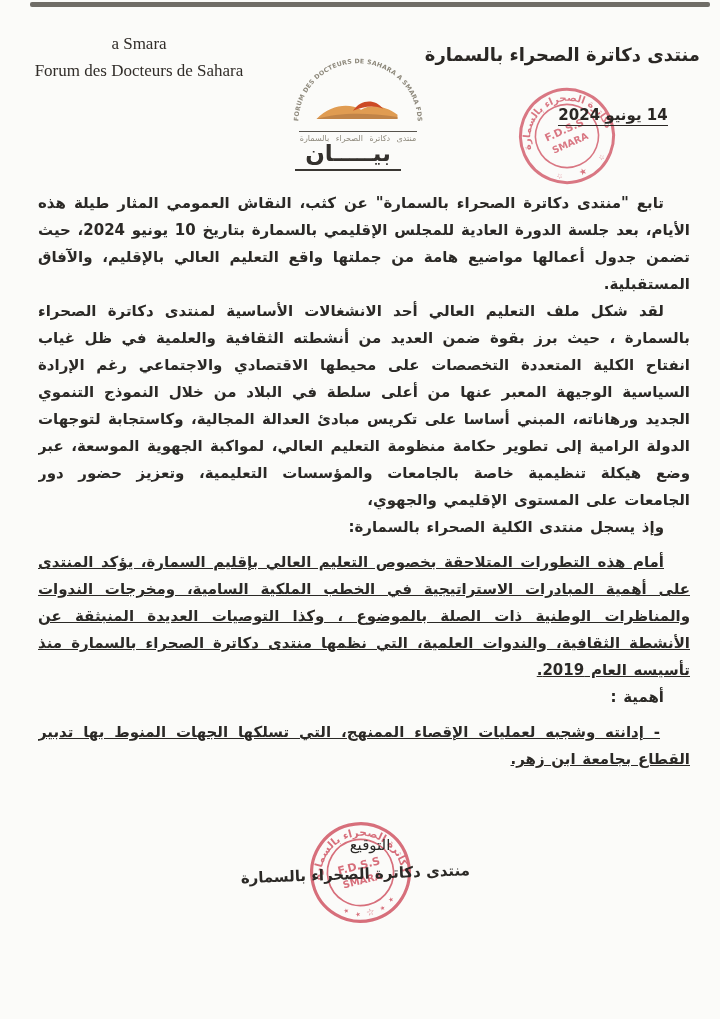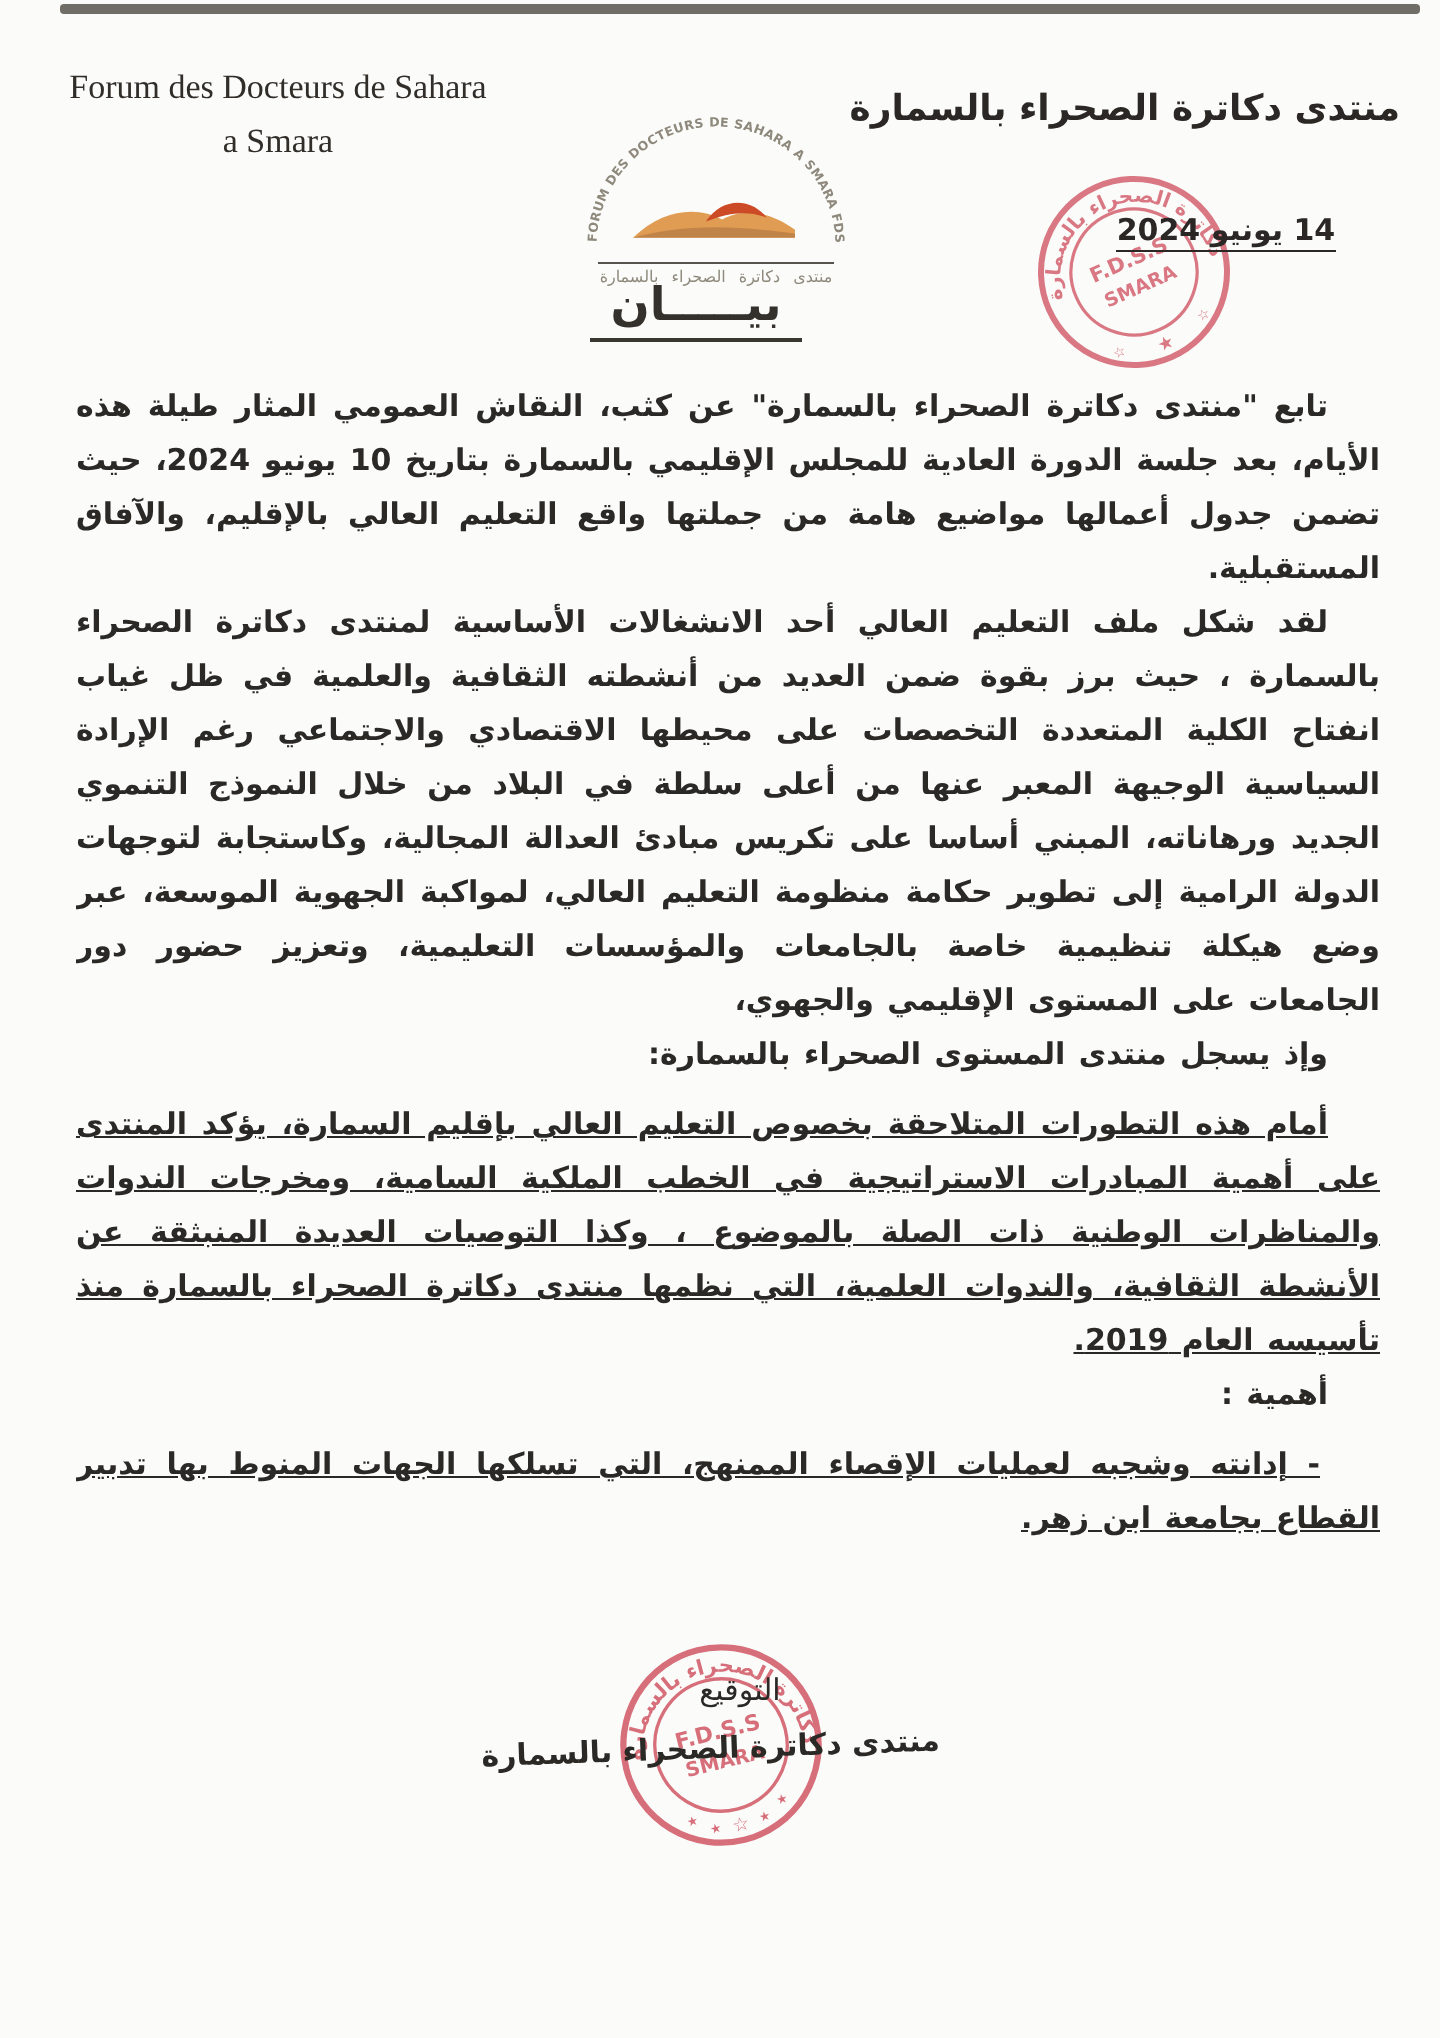--- a/index.html
+++ b/index.html
@@ -75,22 +75,22 @@
   }
 </style>
 </head>
 <body>
 
 <div class="page">
 
   <div class="scan-band"></div>
 
   <div class="org-fr">
+    <div>a Smara</div>
     <div>Forum des Docteurs de Sahara</div>
-    <div>a Smara</div>
   </div>
 
   <div class="logo">
     <svg class="stamp-svg" viewBox="0 0 130 80" width="132" height="81">
       <defs>
           <path id="logoArc" d="M 6,76 A 59,59 0 0 1 124,76"></path>
         </defs>
       <text font-size="6.2" font-weight="bold" letter-spacing="0.2" fill="#8e897c">
         <textPath href="#logoArc" startOffset="1%">FORUM DES DOCTEURS DE SAHARA A SMARA FDSS</textPath>
       </text>
@@ -126,21 +126,21 @@
     <span>14 يونيو 2024</span>
   </div>
 
   <div class="doc-title">
     <span>بيـــــان</span>
   </div>
 
   <div class="body-text">
     <p>تابع "منتدى دكاترة الصحراء بالسمارة" عن كثب، النقاش العمومي المثار طيلة هذه الأيام، بعد جلسة الدورة العادية للمجلس الإقليمي بالسمارة بتاريخ 10 يونيو 2024، حيث تضمن جدول أعمالها مواضيع هامة من جملتها واقع التعليم العالي بالإقليم، والآفاق المستقبلية.</p>
     <p>لقد شكل ملف التعليم العالي أحد الانشغالات الأساسية لمنتدى دكاترة الصحراء بالسمارة ، حيث برز بقوة ضمن العديد من أنشطته الثقافية والعلمية في ظل غياب انفتاح الكلية المتعددة التخصصات على محيطها الاقتصادي والاجتماعي رغم الإرادة السياسية الوجيهة المعبر عنها من أعلى سلطة في البلاد من خلال النموذج التنموي الجديد ورهاناته، المبني أساسا على تكريس مبادئ العدالة المجالية، وكاستجابة لتوجهات الدولة الرامية إلى تطوير حكامة منظومة التعليم العالي، لمواكبة الجهوية الموسعة، عبر وضع هيكلة تنظيمية خاصة بالجامعات والمؤسسات التعليمية، وتعزيز حضور دور الجامعات على المستوى الإقليمي والجهوي،</p>
-    <p>وإذ يسجل منتدى المستوى الصحراء بالسمارة:</p>
+    <p>وإذ يسجل منتدى الكلية الصحراء بالسمارة:</p>
     <p class="gap">أمام هذه التطورات المتلاحقة بخصوص التعليم العالي بإقليم السمارة، يؤكد المنتدى على أهمية المبادرات الاستراتيجية في الخطب الملكية السامية، ومخرجات الندوات والمناظرات الوطنية ذات الصلة بالموضوع ، وكذا التوصيات العديدة المنبثقة عن الأنشطة الثقافية، والندوات العلمية، التي نظمها منتدى دكاترة الصحراء بالسمارة منذ تأسيسه العام 2019.</p>
     <p>أهمية :</p>
     <p class="bullet-deep gap">- إدانته وشجبه لعمليات الإقصاء الممنهج، التي تسلكها الجهات المنوط بها تدبير القطاع بجامعة ابن زهر.</p>
 
   </div>
 
   <div class="stamp-bottom">
     <svg class="stamp-svg" viewBox="0 0 100 100">
       <circle cx="50" cy="50" r="46.5" fill="none" stroke-width="3" stroke="#d15766"></circle>
       <circle cx="50" cy="50" r="31.5" fill="none" stroke-width="1.6" stroke="#d15766"></circle>

